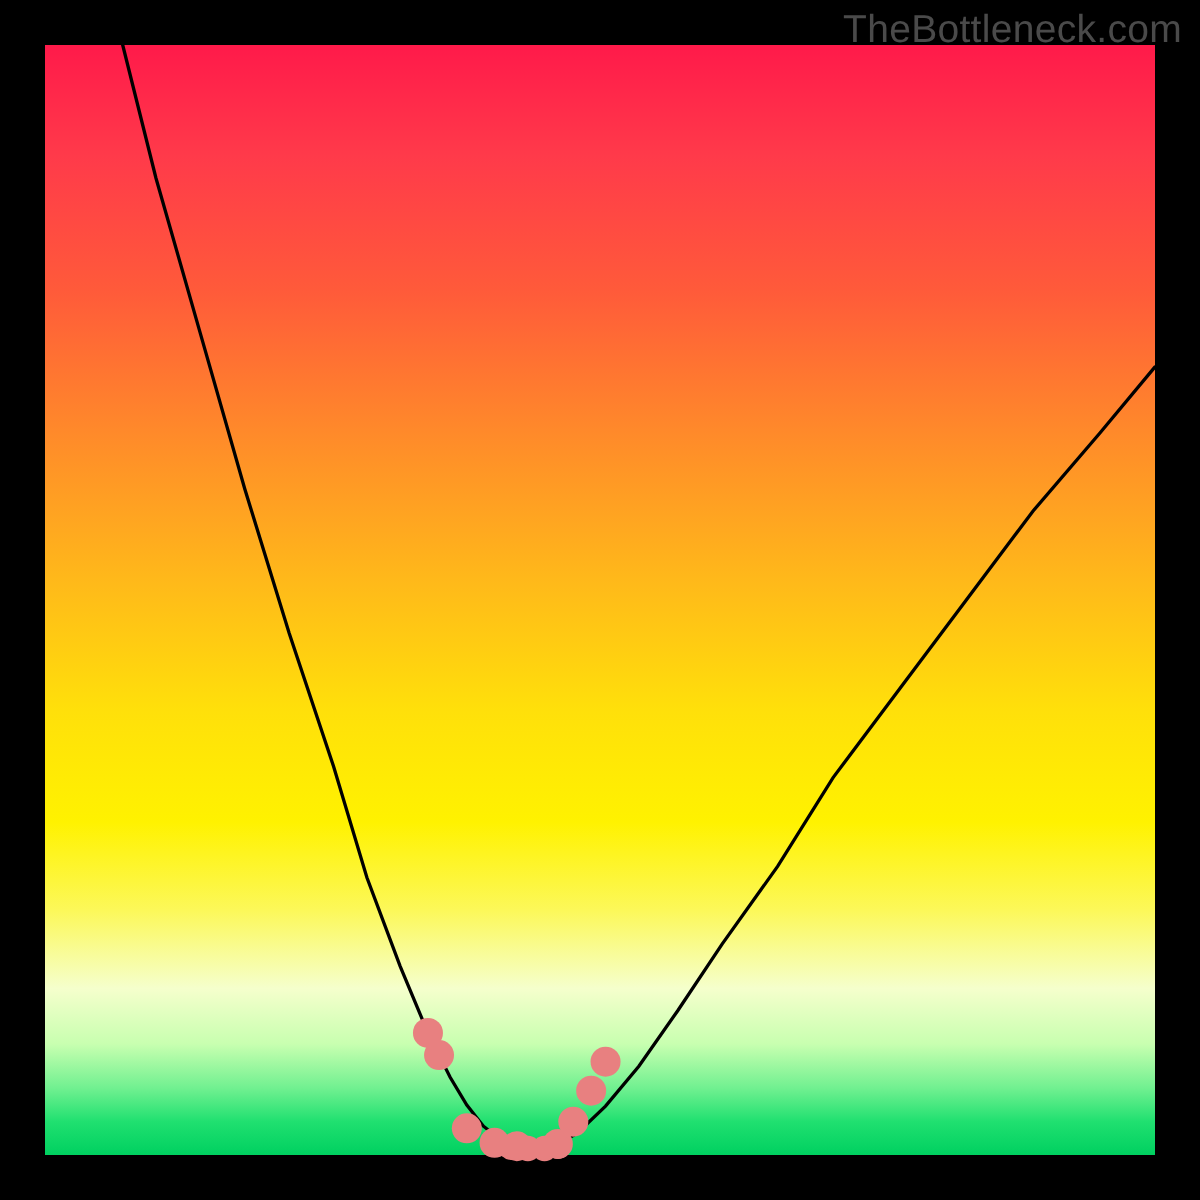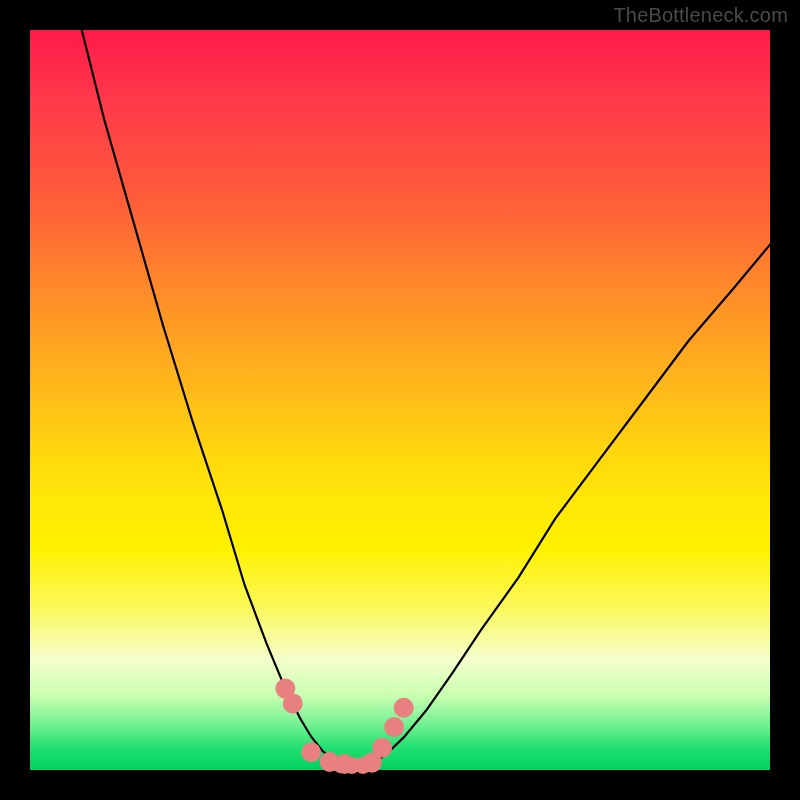--- a/index.html
+++ b/index.html
@@ -36,21 +36,21 @@
       #70f090 94%,
       #20e070 97%,
       #00d060 100%
     );
   }
   .watermark {
     position: absolute;
     top: 4px;
     right: 12px;
     color: #4a4a4a;
-    font-size: 20px;
+    font-size: 26px;
     font-weight: 500;
     letter-spacing: 0.2px;
     z-index: 10;
   }
   svg.curves {
     position: absolute;
     left: 30px;
     top: 30px;
     width: 740px;
     height: 740px;

